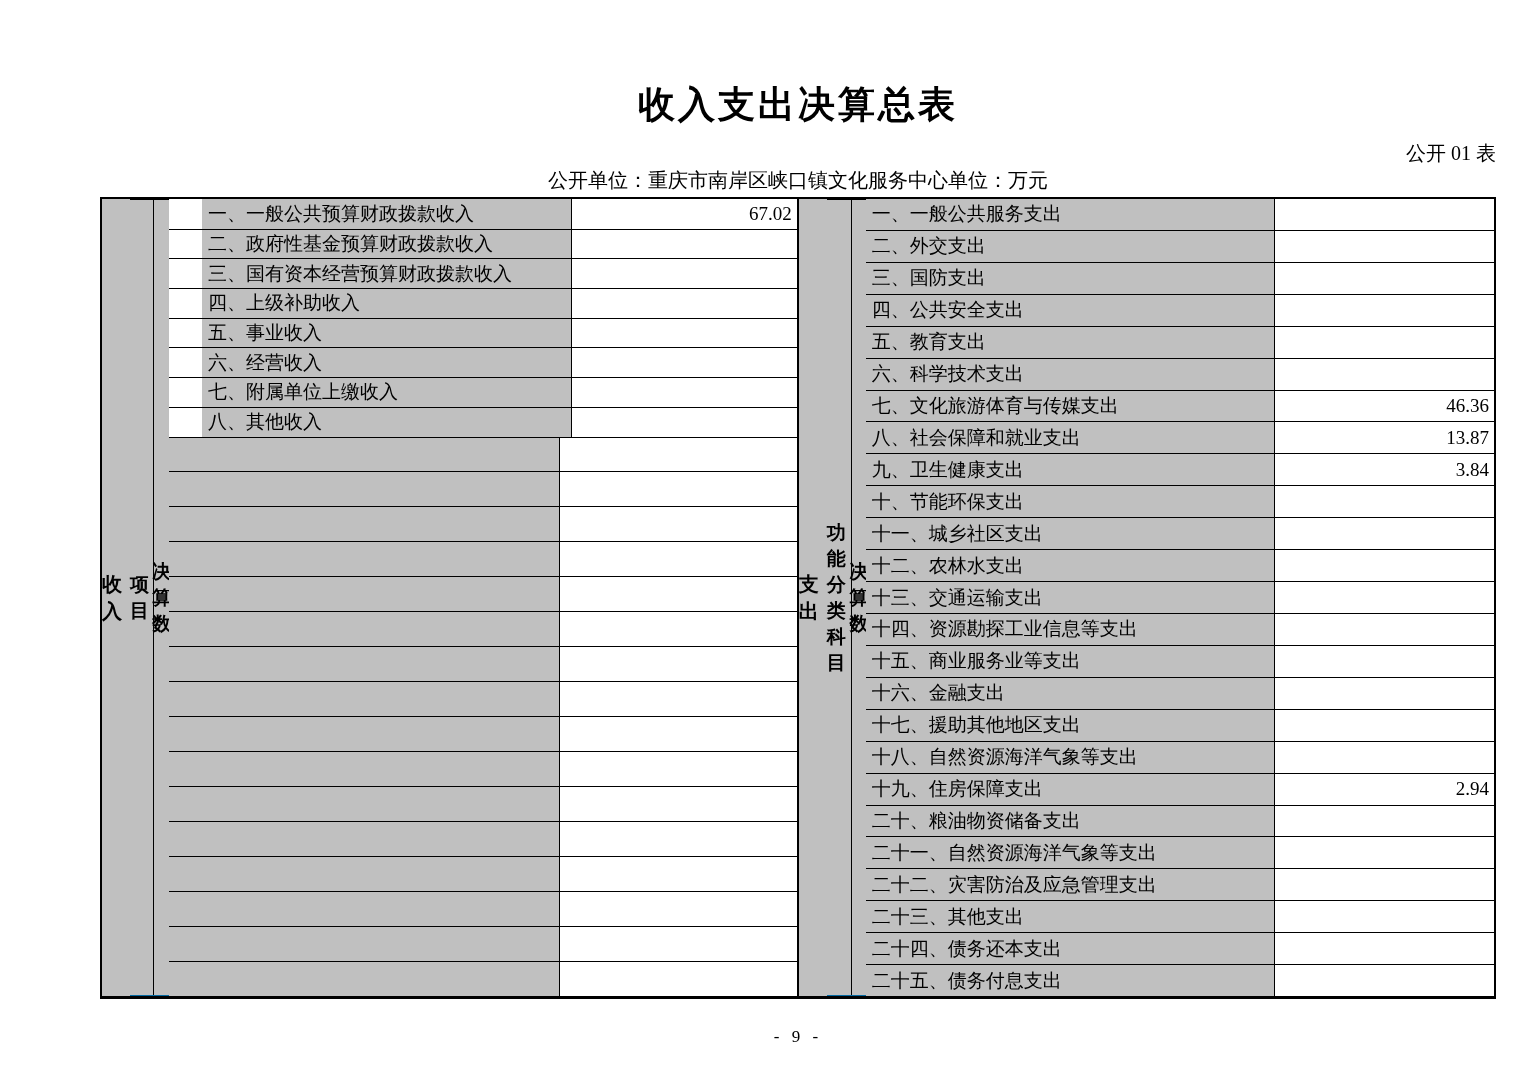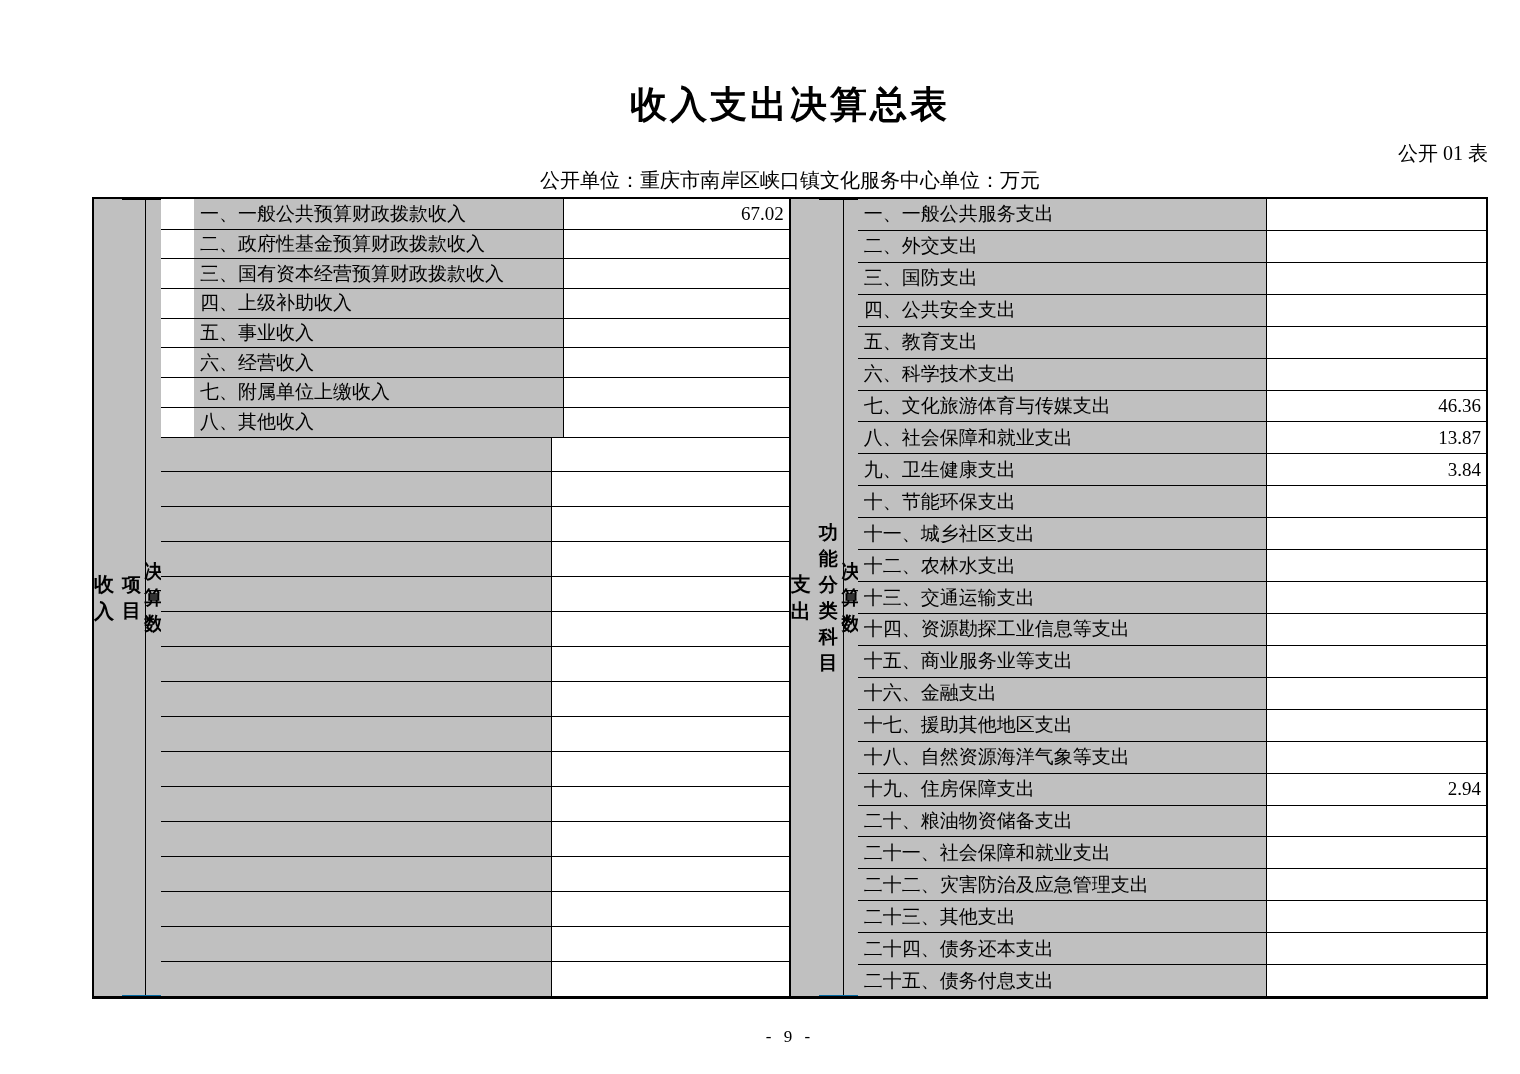--- a/index.html
+++ b/index.html
@@ -7,21 +7,21 @@
     position: relative;
     width: 1520px;
     height: 1074px;
     background: #ffffff;
     color: #000000;
     font-family: "Liberation Serif", "DejaVu Serif", serif;
     overflow: hidden;
   }
   .content {
     position: absolute;
-    left: 92px;
+    left: 100px;
     top: 0;
     width: 1396px;
   }
   .title {
     margin: 82px 0 0 0;
     text-align: center;
     font-size: 37px;
     font-weight: bold;
     letter-spacing: 3px;
     line-height: 46px;
@@ -341,21 +341,21 @@
   </div>
             <div class="row labeled">
     <div class="cell label">十九、住房保障支出</div>
     <div class="cell value">2.94</div>
   </div>
             <div class="row labeled">
     <div class="cell label">二十、粮油物资储备支出</div>
     <div class="cell value"></div>
   </div>
             <div class="row labeled">
-    <div class="cell label">二十一、社会保障和就业支出</div>
+    <div class="cell label">二十一、自然资源海洋气象等支出</div>
     <div class="cell value"></div>
   </div>
             <div class="row labeled">
     <div class="cell label">二十二、灾害防治及应急管理支出</div>
     <div class="cell value"></div>
   </div>
             <div class="row labeled">
     <div class="cell label">二十三、其他支出</div>
     <div class="cell value"></div>
   </div>

